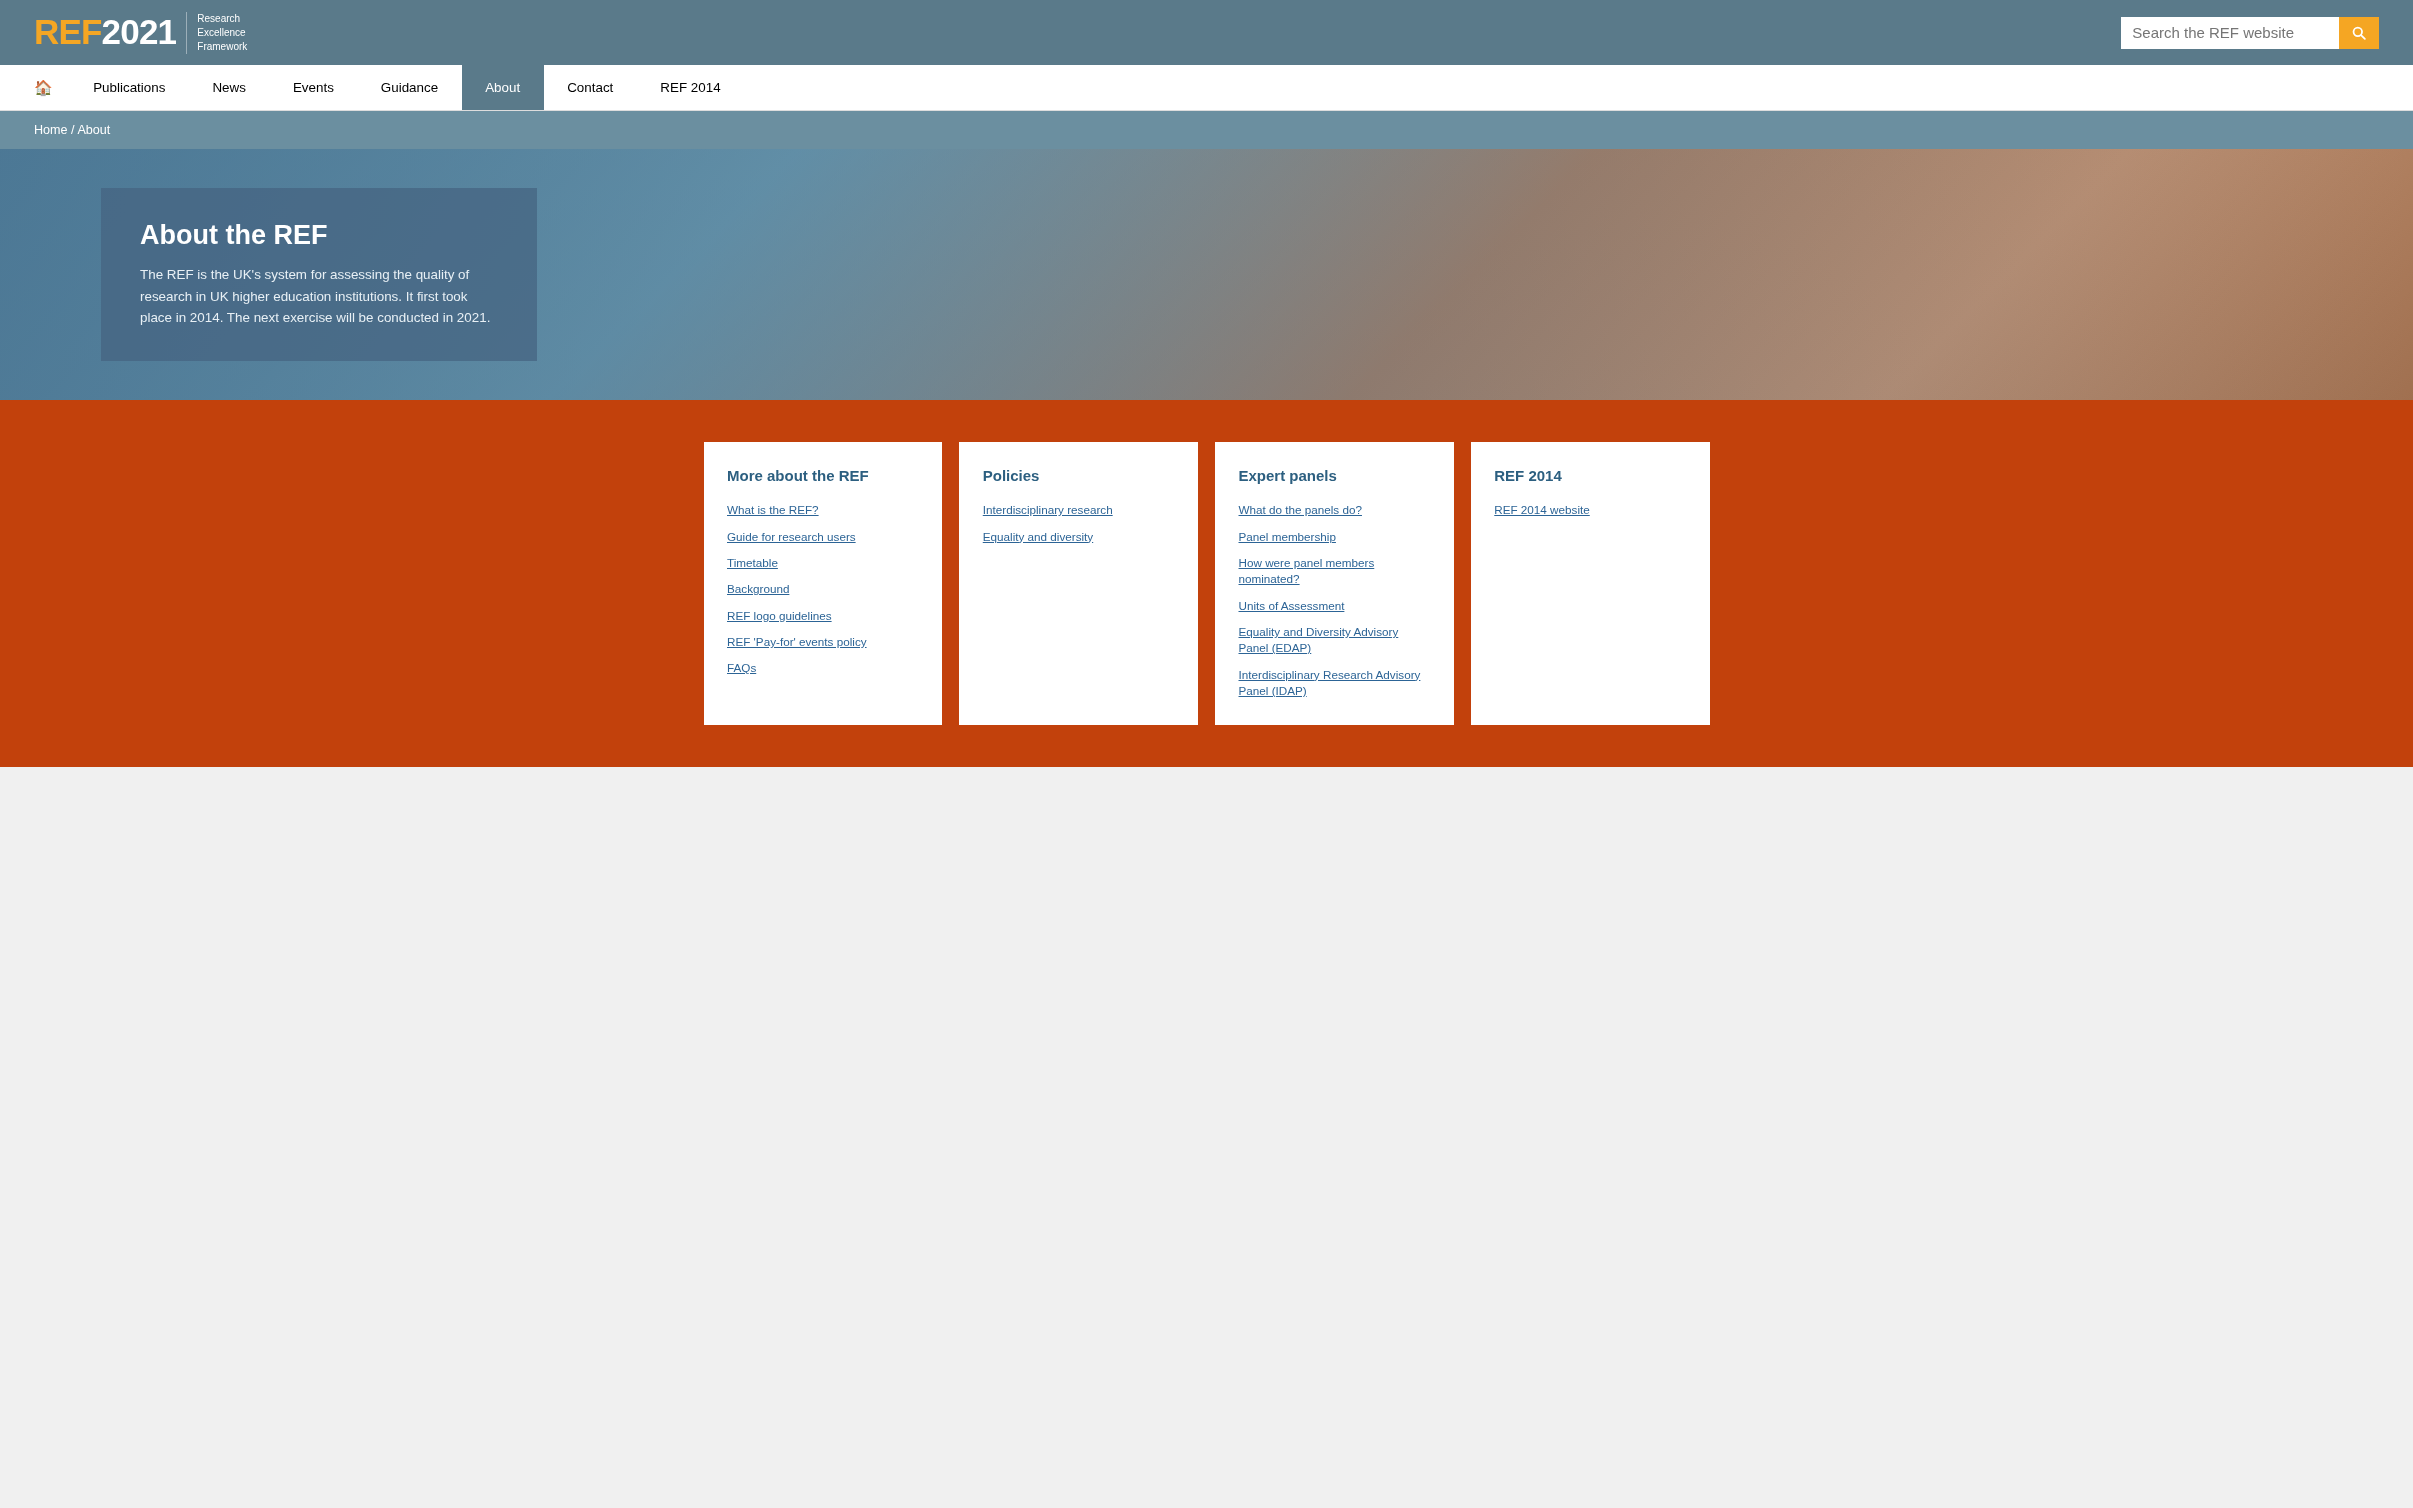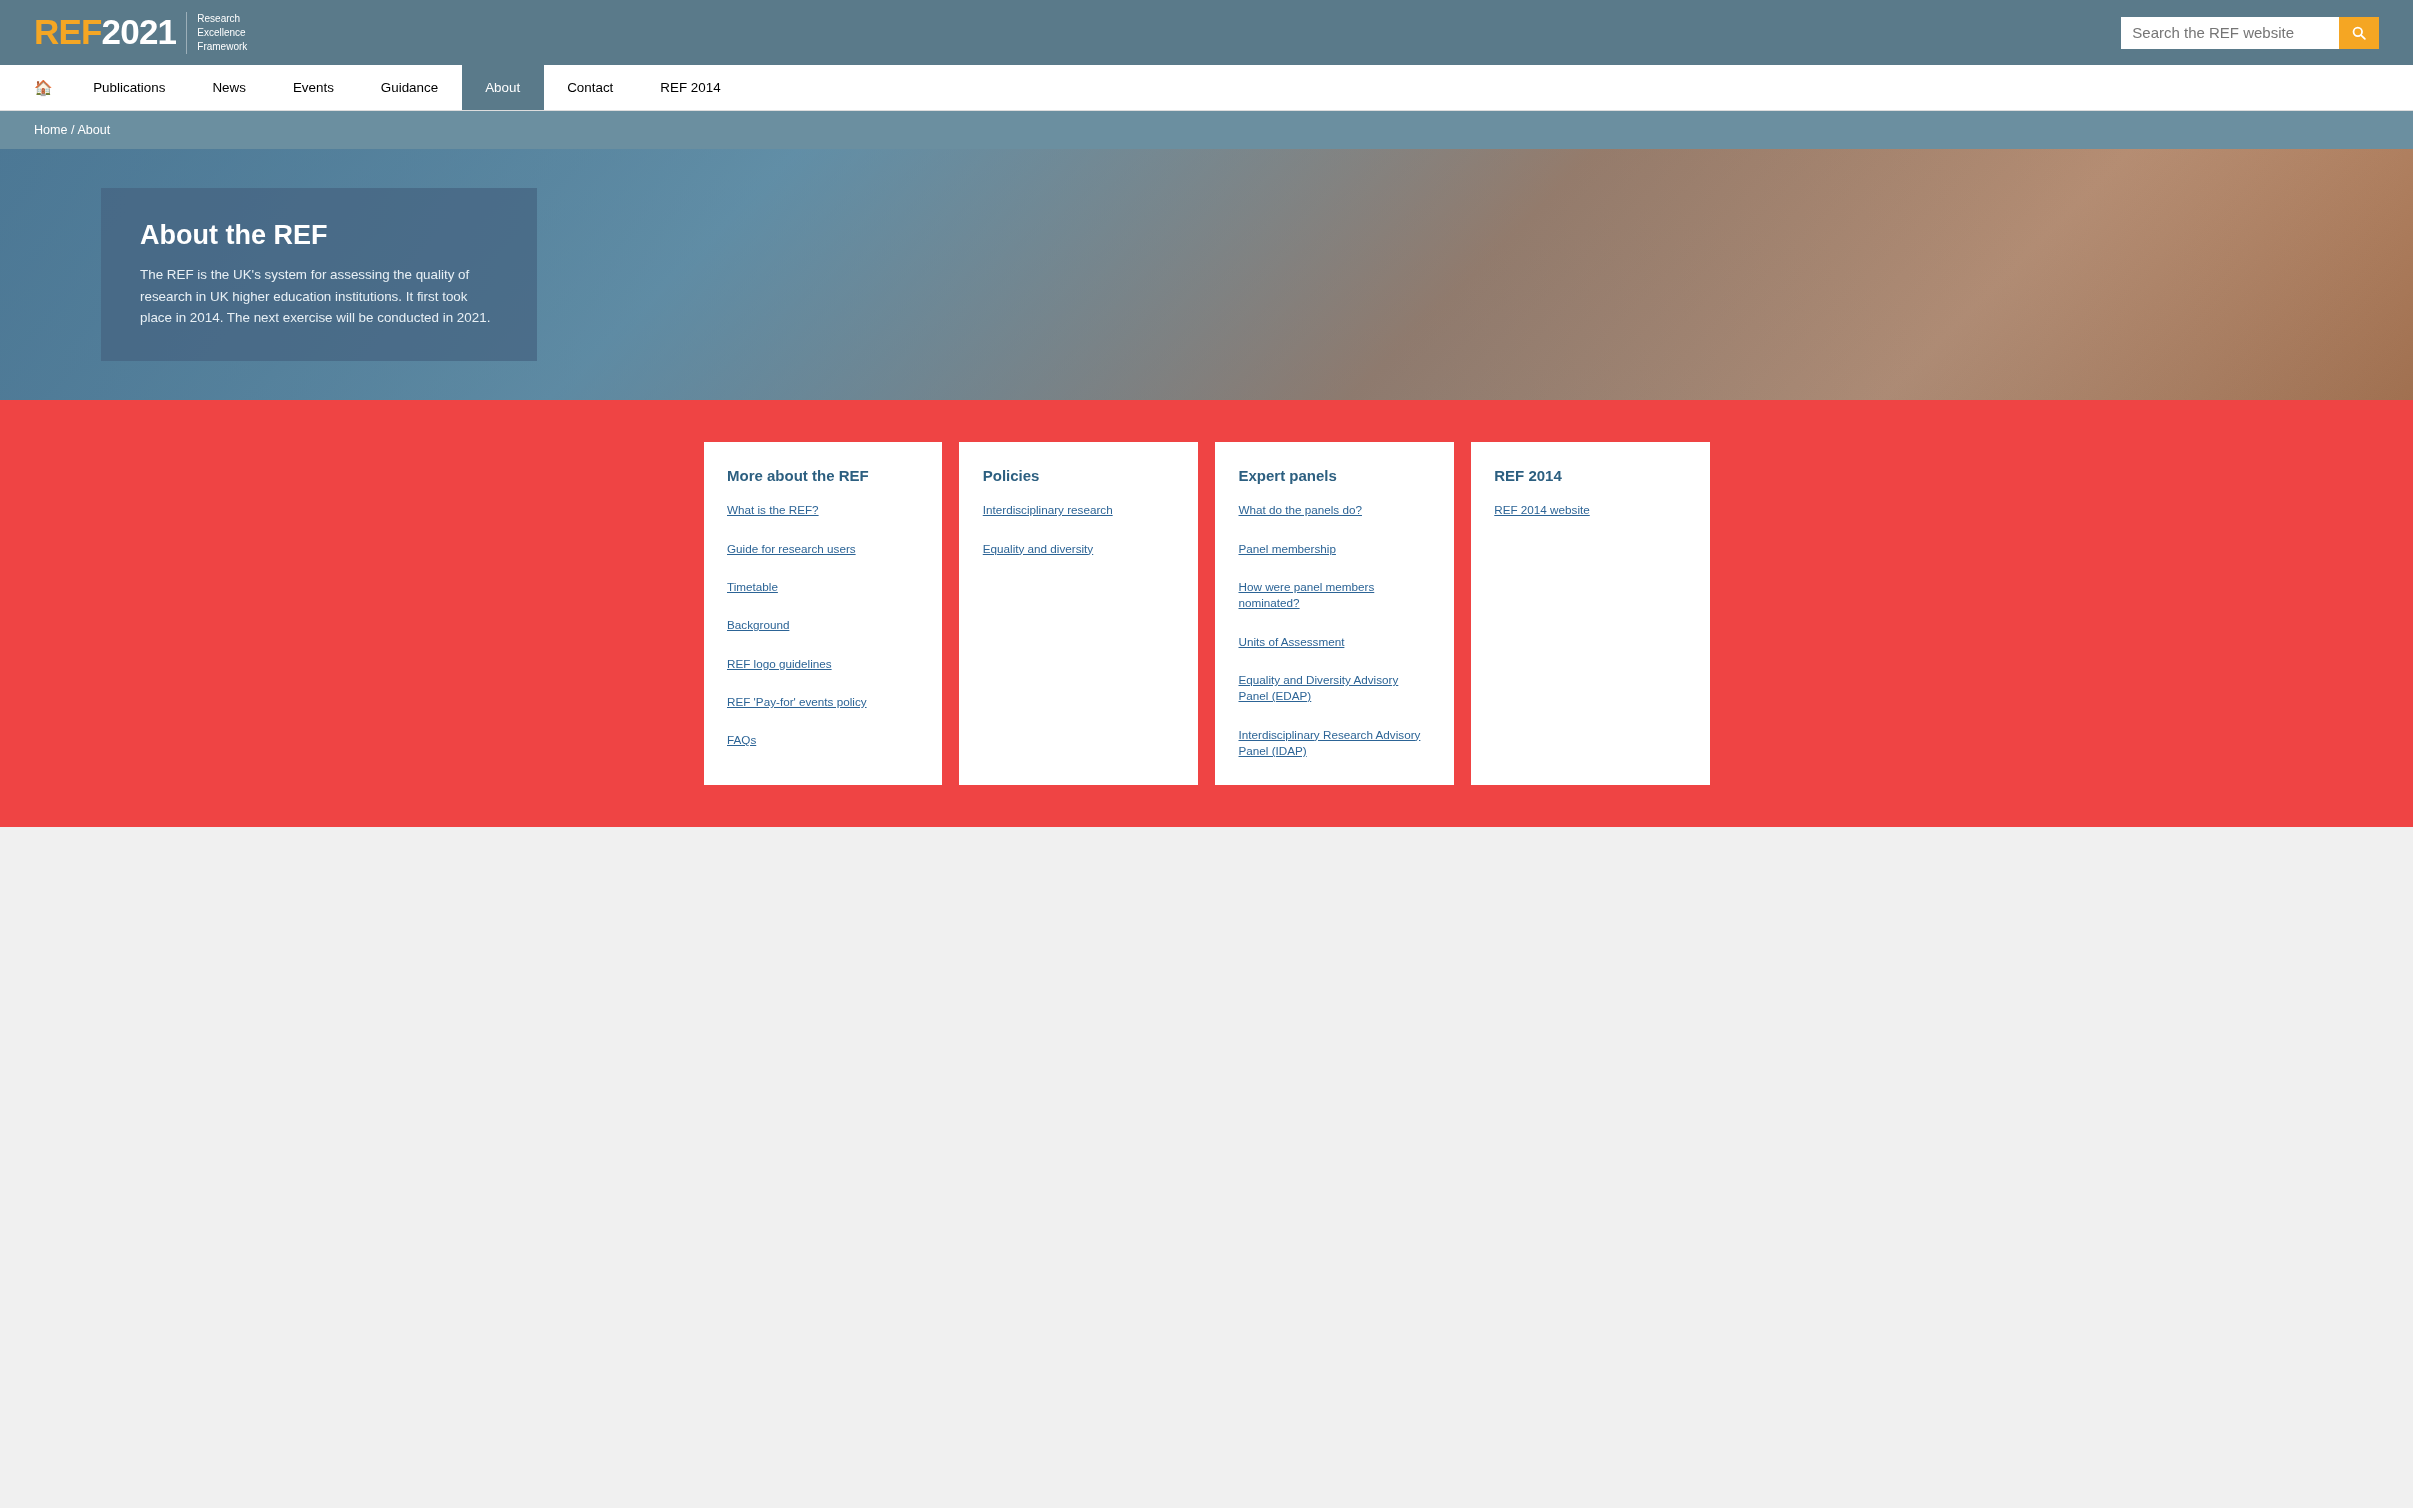--- a/index.html
+++ b/index.html
@@ -140,21 +140,21 @@
       margin-bottom: 13.4px;
     }
     .hero-desc {
       font-size: 13.4px;
       line-height: 1.6;
       color: #e8f0f5;
     }
 
     
     .cards-section {
-      background: #ef4444;
+      background: #c2410c;
       padding: 42px 67px;
     }
     .cards-grid {
       display: grid;
       grid-template-columns: repeat(4, 1fr);
       gap: 17px;
       max-width: 1006px;
       margin: 0 auto;
     }
     .card {
@@ -165,21 +165,21 @@
     .card-title {
       font-size: 15px;
       font-weight: 700;
       color: #2c5f80;
       margin-bottom: 18.4px;
     }
     .card-links {
       list-style: none;
       display: flex;
       flex-direction: column;
-      gap: 22px;
+      gap: 10px;
     }
     .card-links li a {
       color: #2c6496;
       text-decoration: underline;
       font-size: 11.7px;
       line-height: 1.4;
       cursor: pointer;
     }
   </style>
 </head>

